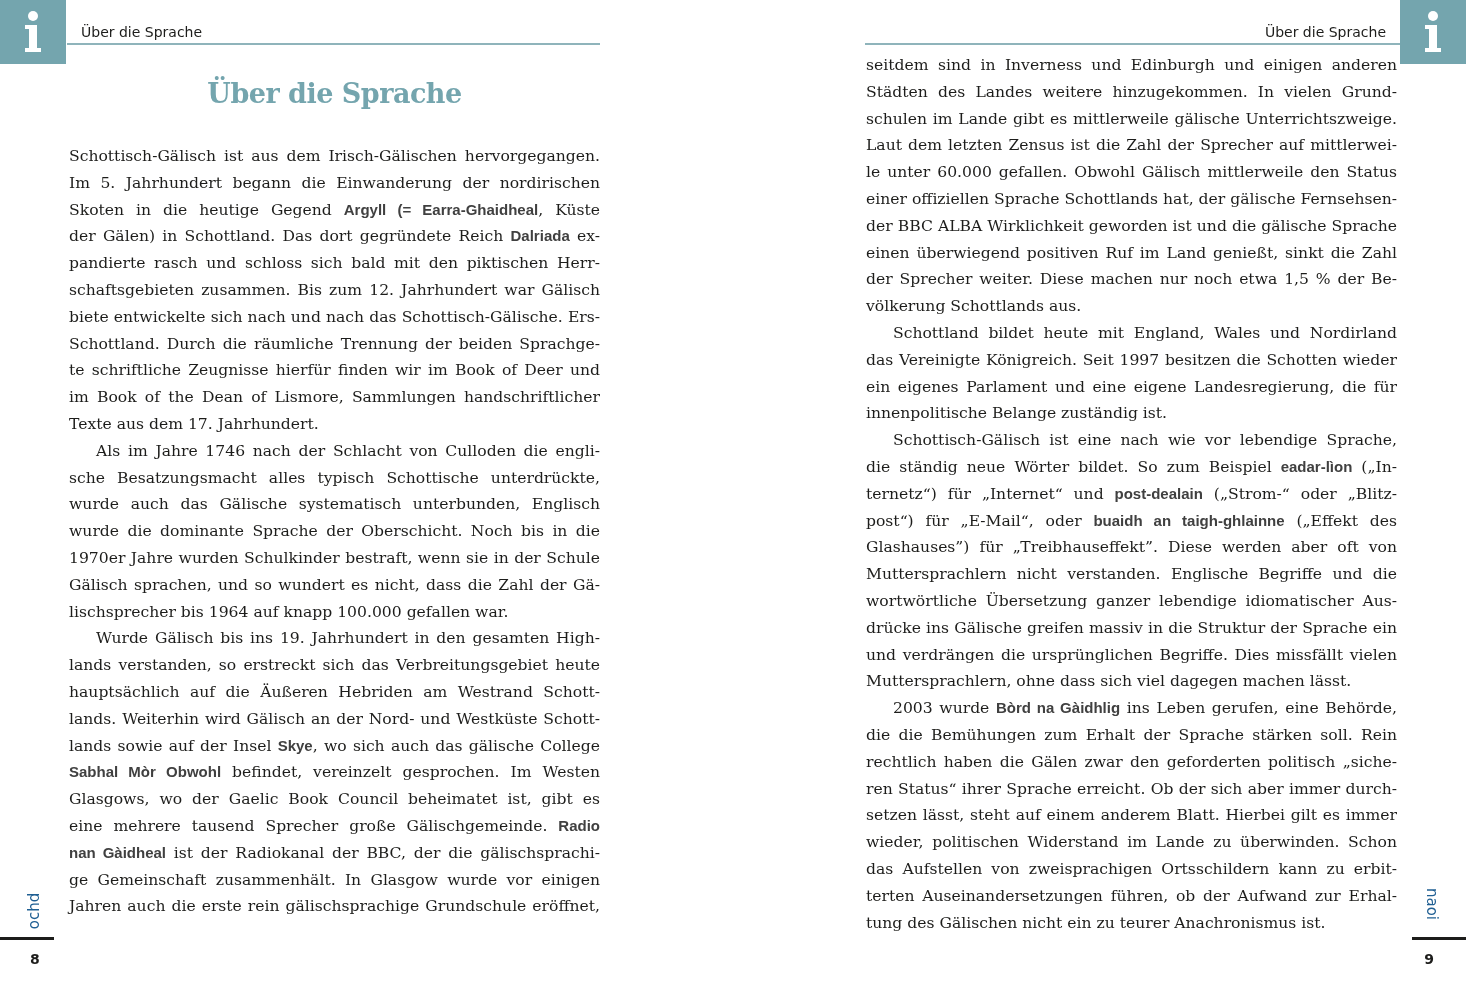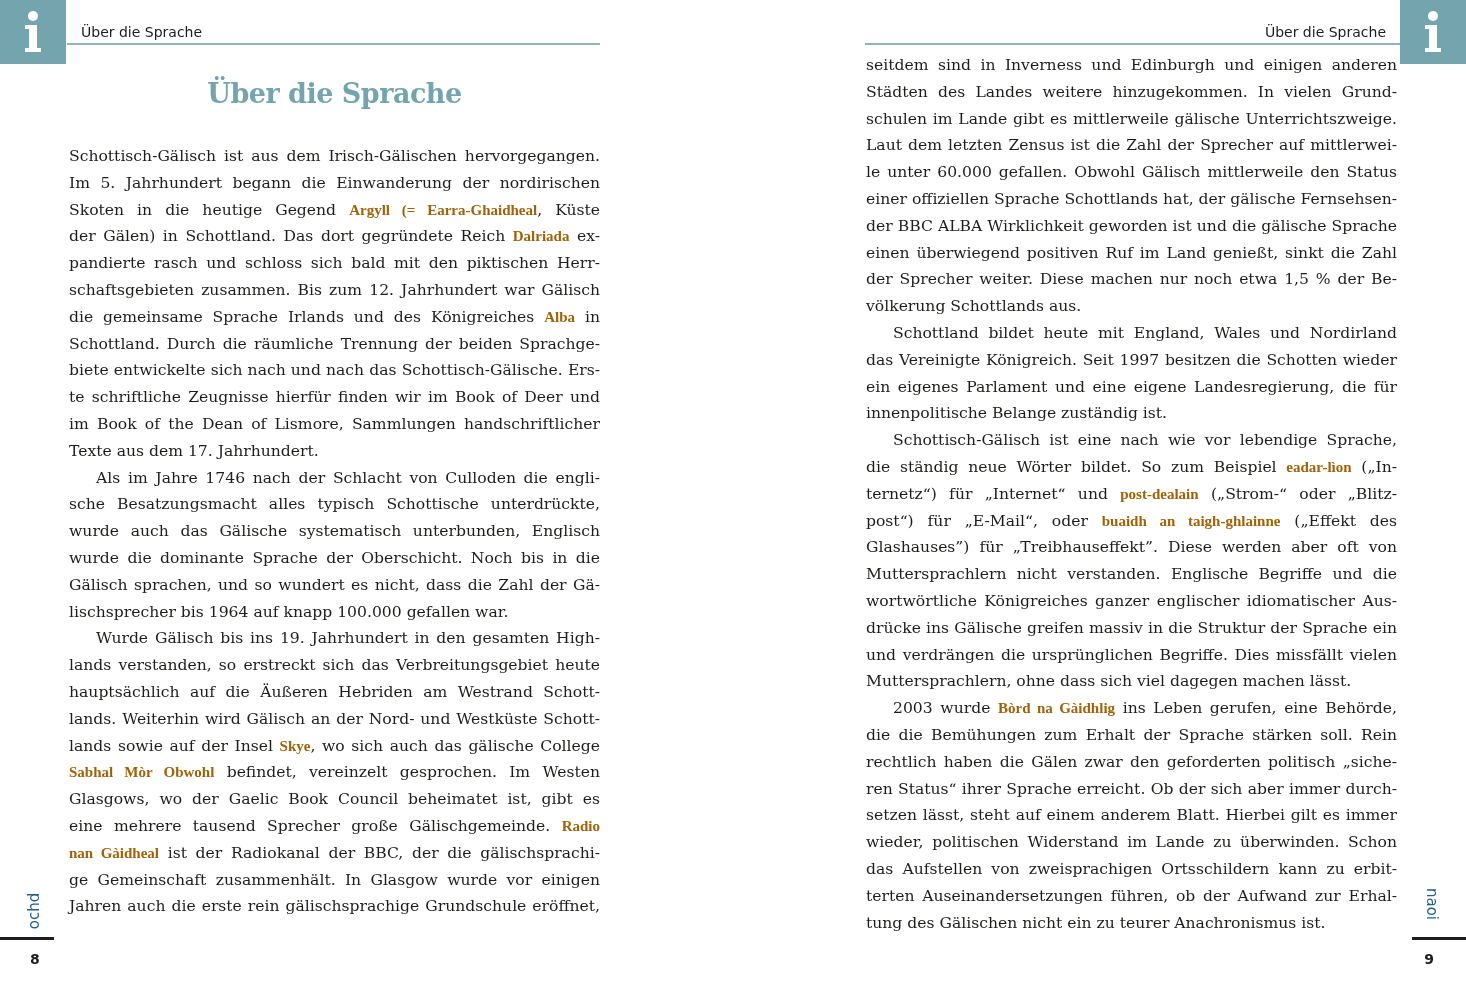--- a/index.html
+++ b/index.html
@@ -38,21 +38,21 @@
   }
 
   .body-text { position: absolute; font-size: 15.6px; line-height: 26.8px; }
   .page-left .body-text { top: 143px; left: 69px; width: 531px; }
   .page-right .body-text { top: 52px; left: 133px; width: 531px; }
 
   .line { display: block; text-align: justify; text-align-last: justify; white-space: nowrap; height: 26.8px; overflow: visible; }
   .line.last { text-align-last: left; }
   .line.indent { padding-left: 27px; }
   .line > span { white-space: normal; }
-  .hl { font-family: Liberation Serif, serif; font-weight: bold; color: #a16207; font-size: 15px; }
+  .hl { font-family: Liberation Sans, sans-serif; font-weight: bold; color: #404040; font-size: 15px; }
   .b { font-weight: normal; }
 
   .side-word {
     position: absolute; font-family: "DejaVu Sans", sans-serif; font-size: 15px;
     color: #1f5f93; font-weight: 500; white-space: nowrap;
   }
   .page-left .side-word { left: 14px; top: 902px; transform: rotate(-90deg); transform-origin: center; width: 40px; text-align: center; }
   .page-right .side-word { right: 14px; top: 895px; transform: rotate(90deg); transform-origin: center; width: 40px; text-align: center; }
 
   .foot-rule { position: absolute; top: 937px; height: 3px; background: #1d1d1b; }
@@ -79,30 +79,30 @@
   <div class="running-head">Über die Sprache</div>
   <div class="head-rule"></div>
   <h1 class="chapter-title" style="margin:0">Über die Sprache</h1>
   <div class="body-text" id="left-body">
       <div class="line"><span><span>Schottisch-Gälisch ist aus dem Irisch-Gälischen hervorgegangen.</span></span></div>
       <div class="line"><span><span>Im 5. Jahrhundert begann die Einwanderung der nordirischen</span></span></div>
       <div class="line"><span><span>Skoten in die heutige Gegend </span><span class="hl">Argyll (= Earra-Ghaidheal</span><span>, Küste</span></span></div>
       <div class="line"><span><span>der Gälen) in Schottland. Das dort gegründete Reich </span><span class="hl">Dalriada</span><span> ex-</span></span></div>
       <div class="line"><span><span>pandierte rasch und schloss sich bald mit den piktischen Herr-</span></span></div>
       <div class="line"><span><span>schaftsgebieten zusammen. Bis zum 12. Jahrhundert war Gälisch</span></span></div>
-      <div class="line"><span><span>die gemeinsame Sprache Irlands und des Königreiches </span><span class="hl">Alba</span><span> in</span></span></div>
+      <div class="line"><span><span>biete entwickelte sich nach und nach das Schottisch-Gälische. Ers-</span></span></div>
       <div class="line"><span><span>Schottland. Durch die räumliche Trennung der beiden Sprachge-</span></span></div>
-      <div class="line"><span><span>biete entwickelte sich nach und nach das Schottisch-Gälische. Ers-</span></span></div>
       <div class="line"><span><span>te schriftliche Zeugnisse hierfür finden wir im </span><span class="b">Book of Deer</span><span> und</span></span></div>
       <div class="line"><span><span>im </span><span class="b">Book of the Dean of Lismore</span><span>, Sammlungen handschriftlicher</span></span></div>
       <div class="line last"><span><span>Texte aus dem 17. Jahrhundert.</span></span></div>
       <div class="line indent"><span><span>Als im Jahre 1746 nach der Schlacht von </span><span class="b">Culloden</span><span> die engli-</span></span></div>
       <div class="line"><span><span>sche Besatzungsmacht alles typisch Schottische unterdrückte,</span></span></div>
       <div class="line"><span><span>wurde auch das Gälische systematisch unterbunden, Englisch</span></span></div>
       <div class="line"><span><span>wurde die dominante Sprache der Oberschicht. Noch bis in die</span></span></div>
+      <div class="line"><span><span>1970er Jahre wurden Schulkinder bestraft, wenn sie in der Schule</span></span></div>
       <div class="line"><span><span>Gälisch sprachen, und so wundert es nicht, dass die Zahl der Gä-</span></span></div>
       <div class="line last"><span><span>lischsprecher bis 1964 auf knapp 100.000 gefallen war.</span></span></div>
       <div class="line indent"><span><span>Wurde Gälisch bis ins 19. Jahrhundert in den gesamten High-</span></span></div>
       <div class="line"><span><span>lands verstanden, so erstreckt sich das Verbreitungsgebiet heute</span></span></div>
       <div class="line"><span><span>hauptsächlich auf die Äußeren Hebriden am Westrand Schott-</span></span></div>
       <div class="line"><span><span>lands. Weiterhin wird Gälisch an der Nord- und Westküste Schott-</span></span></div>
       <div class="line"><span><span>lands sowie auf der Insel </span><span class="hl">Skye</span><span>, wo sich auch das gälische College</span></span></div>
       <div class="line"><span><span class="hl">Sabhal Mòr Obwohl</span><span> befindet, vereinzelt gesprochen. Im Westen</span></span></div>
       <div class="line"><span><span>Glasgows, wo der </span><span class="b">Gaelic Book Council</span><span> beheimatet ist, gibt es</span></span></div>
       <div class="line"><span><span>eine mehrere tausend Sprecher große Gälischgemeinde. </span><span class="hl">Radio</span></span></div>
@@ -138,21 +138,21 @@
       <div class="line indent"><span><span>Schottland bildet heute mit England, Wales und Nordirland</span></span></div>
       <div class="line"><span><span>das Vereinigte Königreich. Seit 1997 besitzen die Schotten wieder</span></span></div>
       <div class="line"><span><span>ein eigenes Parlament und eine eigene Landesregierung, die für</span></span></div>
       <div class="line last"><span><span>innenpolitische Belange zuständig ist.</span></span></div>
       <div class="line indent"><span><span>Schottisch-Gälisch ist eine nach wie vor lebendige Sprache,</span></span></div>
       <div class="line"><span><span>die ständig neue Wörter bildet. So zum Beispiel </span><span class="hl">eadar-lìon</span><span> („In-</span></span></div>
       <div class="line"><span><span>ternetz“) für „Internet“ und </span><span class="hl">post-dealain</span><span> („Strom-“ oder „Blitz-</span></span></div>
       <div class="line"><span><span>post“) für „E-Mail“, oder </span><span class="hl">buaidh an taigh-ghlainne</span><span> („Effekt des</span></span></div>
       <div class="line"><span><span>Glashauses”) für „Treibhauseffekt”. Diese werden aber oft von</span></span></div>
       <div class="line"><span><span>Muttersprachlern nicht verstanden. Englische Begriffe und die</span></span></div>
-      <div class="line"><span><span>wortwörtliche Königreiches ganzer englischer idiomatischer Aus-</span></span></div>
+      <div class="line"><span><span>wortwörtliche Übersetzung ganzer lebendige idiomatischer Aus-</span></span></div>
       <div class="line"><span><span>drücke ins Gälische greifen massiv in die Struktur der Sprache ein</span></span></div>
       <div class="line"><span><span>und verdrängen die ursprünglichen Begriffe. Dies missfällt vielen</span></span></div>
       <div class="line last"><span><span>Muttersprachlern, ohne dass sich viel dagegen machen lässt.</span></span></div>
       <div class="line indent"><span><span>2003 wurde </span><span class="hl">Bòrd na Gàidhlig</span><span> ins Leben gerufen, eine Behörde,</span></span></div>
       <div class="line"><span><span>die die Bemühungen zum Erhalt der Sprache stärken soll. Rein</span></span></div>
       <div class="line"><span><span>rechtlich haben die Gälen zwar den geforderten politisch „siche-</span></span></div>
       <div class="line"><span><span>ren Status“ ihrer Sprache erreicht. Ob der sich aber immer durch-</span></span></div>
       <div class="line"><span><span>setzen lässt, steht auf einem anderem Blatt. Hierbei gilt es immer</span></span></div>
       <div class="line"><span><span>wieder, politischen Widerstand im Lande zu überwinden. Schon</span></span></div>
       <div class="line"><span><span>das Aufstellen von zweisprachigen Ortsschildern kann zu erbit-</span></span></div>

